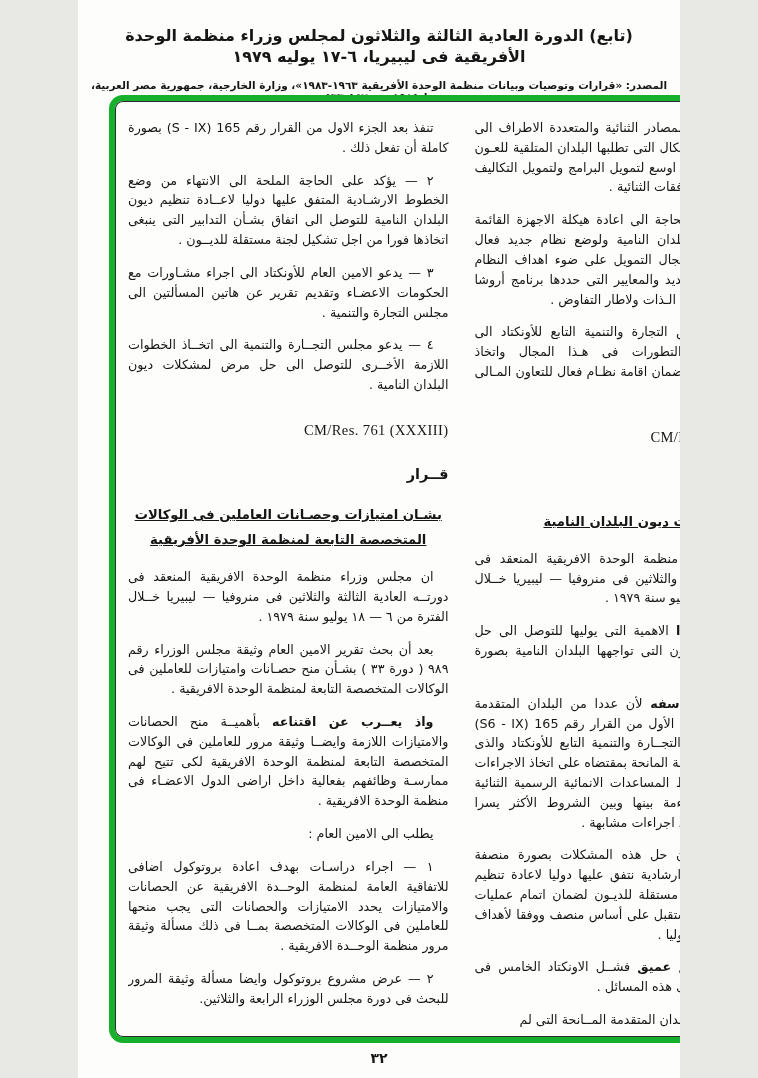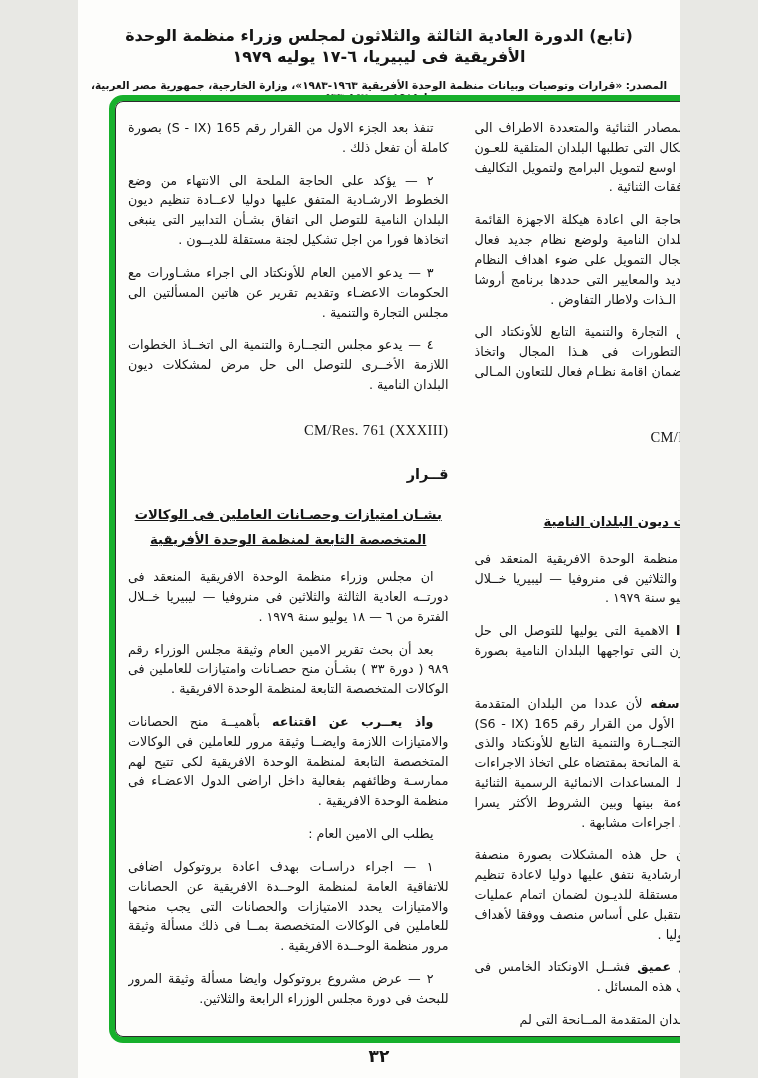--- a/index.html
+++ b/index.html
@@ -41,21 +41,21 @@
     font-family:"Liberation Serif", serif;
     font-size:14.5px; font-weight:400;
     letter-spacing:0.4px;
     padding-left:14px;
     margin:24px 0 0;
   }
   .dec-title { font-weight:bold; font-size:14.5px; margin:22px 0 16px; text-indent:0; }
   .dec-subtitle { text-align:center; font-weight:bold; font-size:13.2px; line-height:1.9; margin:0 0 15px; text-indent:0;text-decoration:underline; }
   .footer {
     position:absolute; bottom:12px; left:0; right:0;
-    text-align:center; font-size:17px; font-weight:bold;
+    text-align:center; font-size:14px; font-weight:bold;
   }
 </style>
 </head>
 <body>
 
 <div class="page">
 
   <div class="header">
     <div class="header-title">(تابع) الدورة العادية الثالثة والثلاثون لمجلس وزراء منظمة الوحدة الأفريقية فى ليبيريا، ٦-١٧ يوليه ١٩٧٩</div>
     <div class="header-source">المصدر: «قرارات وتوصيات وبيانات منظمة الوحدة الأفريقية ١٩٦٣-١٩٨٣»، وزارة الخارجية، جمهورية مصر العربية، ط ١٩٨٥، ص ٥٤٢-٥٣٣</div>

